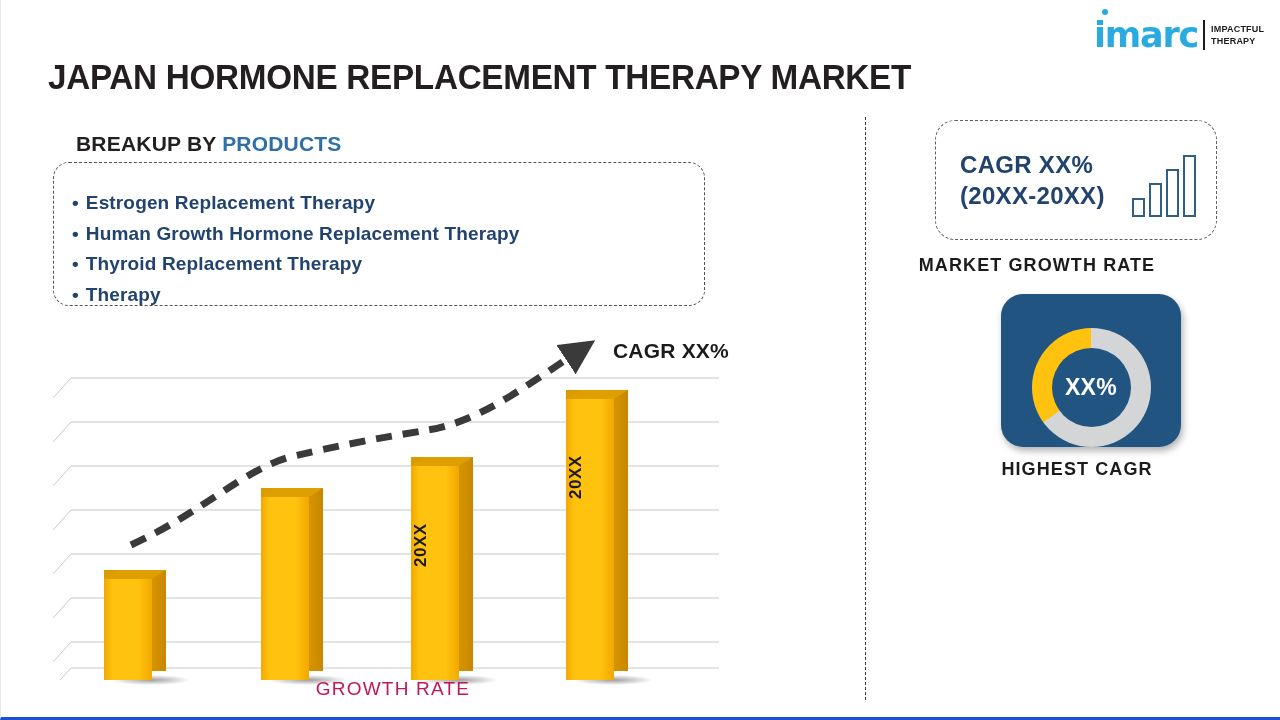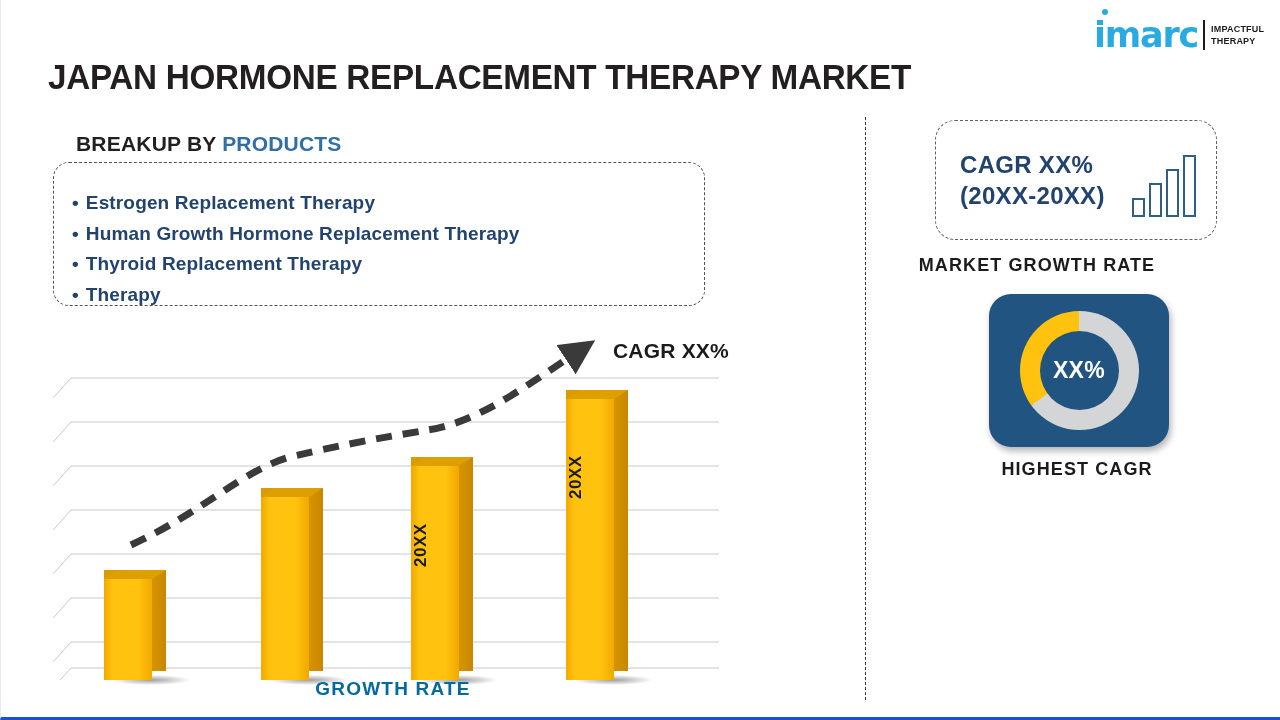--- a/index.html
+++ b/index.html
@@ -224,22 +224,22 @@
     letter-spacing: 0.2px;
     white-space: nowrap;
   }
   #growth-rate-label {
     position: absolute;
     left: 0;
     top: 348px;
     width: 680px;
     text-align: center;
     font-size: 19px;
-    font-weight: 700;
-    color: #0369a1;
+    font-weight: 400;
+    color: #be185d;
     letter-spacing: 1.2px;
   }
 
   
   #cagr-box {
     position: absolute;
     left: 934px;
     top: 120px;
     width: 282px;
     height: 120px;
@@ -290,22 +290,23 @@
   #largest-market-label    { left: 876px; top: 669px; }
 
   .donut-tile {
     position: absolute;
     width: 180px;
     height: 153px;
     border-radius: 22px;
     background: #215480;
     box-shadow: 2px 4px 7px rgba(0,0,0,0.30);
     display: flex;
-    align-items: center;
+    align-items: flex-end;
     justify-content: center;
+    margin-left: 12px;
   }
   #highest-cagr-tile { left: 988px; top: 294px; }
   #largest-market-tile { left: 988px; top: 504px; }
 
   .donut {
     position: relative;
     width: 119px;
     height: 119px;
     border-radius: 50%;
     display: flex;

